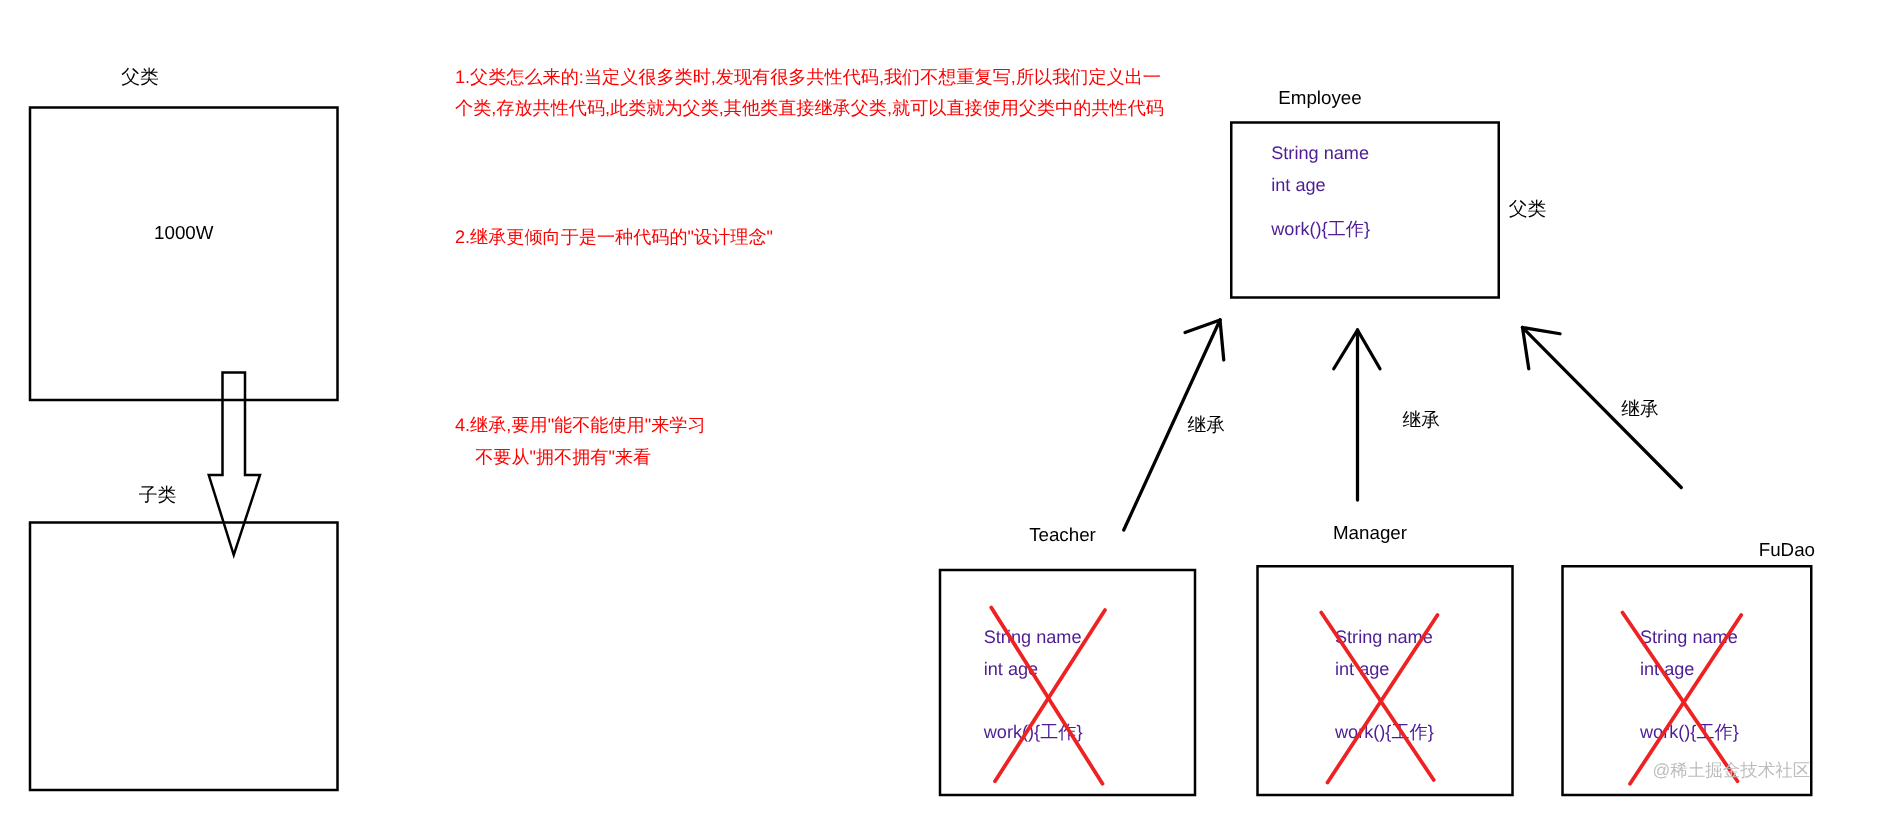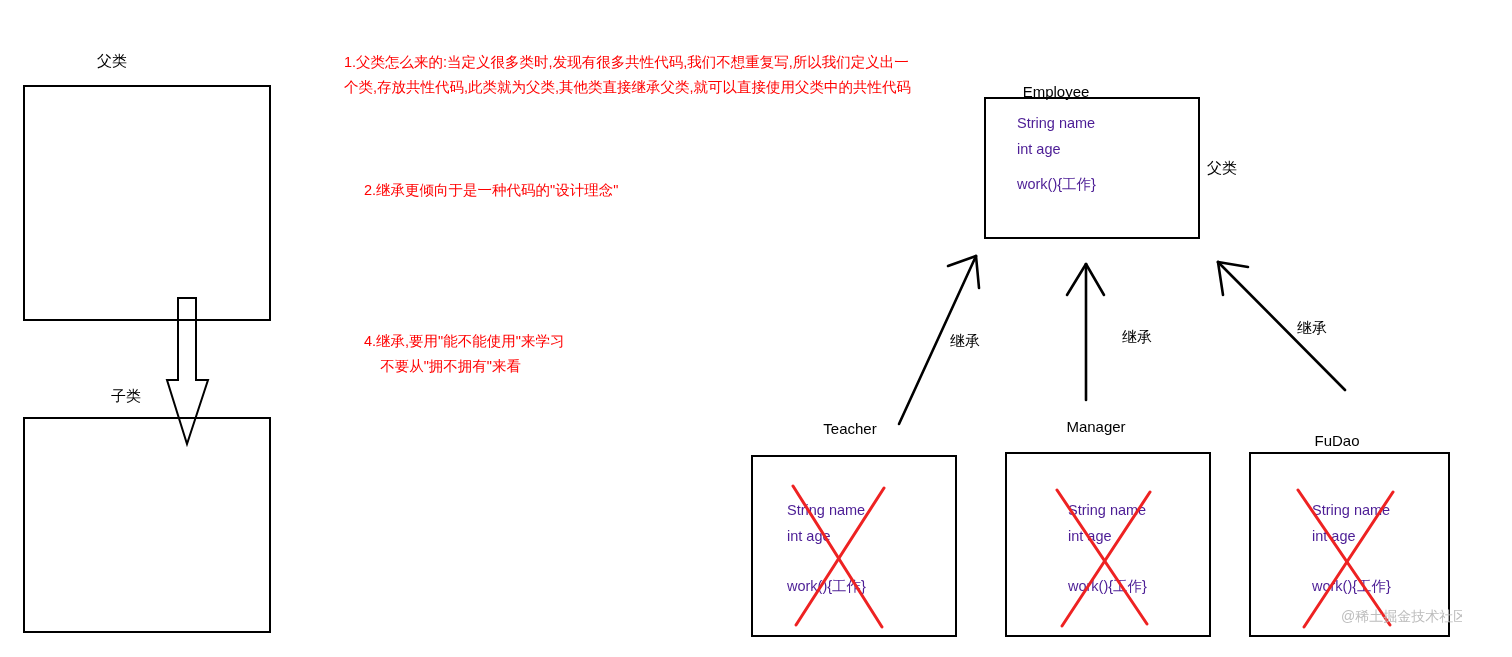--- a/index.html
+++ b/index.html
@@ -66,34 +66,35 @@
 </style>
 </head>
 <body>
 
 <div id="canvas">
 
   <div class="lbl-center" style="left:62px; top:52px; width:100px;">父类</div>
 
   <div class="box" style="left:23px; top:85px; width:248px; height:236px;"></div>
 
+  <div class="lbl-center" style="left:23px; top:178px; width:248px;">1000W</div>
 
   <div class="lbl-center" style="left:76px; top:387px; width:100px;">子类</div>
 
   <div class="box" style="left:23px; top:417px; width:248px; height:216px;"></div>
 
-  <div class="note" style="left:344px; top:50px; width:570px;">1.父类怎么来的:当定义很多类时,发现有很多共性代码,我们不想重复写,所以我们定义出一个类,存放共性代码,此类就为父类,其他类直接继承父类,就可以直接使用父类中的共性代码</div>
+  <div class="note" style="left:364px; top:50px; width:570px;">1.父类怎么来的:当定义很多类时,发现有很多共性代码,我们不想重复写,所以我们定义出一个类,存放共性代码,此类就为父类,其他类直接继承父类,就可以直接使用父类中的共性代码</div>
 
   <div class="note" style="left:364px; top:178px; width:570px;">2.继承更倾向于是一种代码的"设计理念"</div>
 
 
   <div class="note" style="left:364px; top:329px; width:570px;">4.继承,要用"能不能使用"来学习
     不要从"拥不拥有"来看</div>
 
-  <div class="lbl-center" style="left:1006px; top:70px; width:100px;margin-top:13px;">Employee</div>
+  <div class="lbl-center" style="left:1006px; top:70px; width:100px;">Employee</div>
 
   <div class="box" style="left:984px; top:97px; width:216px; height:142px;"></div>
 
   <div class="codeblk" style="left:1017px; top:110px;">String name
 int age</div>
 
   <div class="codeblk" style="left:1017px; top:171px;">work(){工作}</div>
 
   <div class="lbl" style="left:1207px; top:157px;">父类</div>
 
@@ -102,21 +103,21 @@
   <div class="codeblk" style="left:787px; top:497px;">String name
 int age</div>
   <div class="codeblk" style="left:787px; top:573px;">work(){工作}</div>
 
   <div class="lbl-center" style="left:1046px; top:418px; width:100px;">Manager</div>
   <div class="box" style="left:1005px; top:452px; width:206px; height:185px;"></div>
   <div class="codeblk" style="left:1068px; top:497px;">String name
 int age</div>
   <div class="codeblk" style="left:1068px; top:573px;">work(){工作}</div>
 
-  <div class="lbl-center" style="left:1287px; top:432px; width:100px;">FuDao</div>
+  <div class="lbl-center" style="left:1352px; top:432px; width:100px;text-align:right;">FuDao</div>
   <div class="box" style="left:1249px; top:452px; width:201px; height:185px;"></div>
   <div class="codeblk" style="left:1312px; top:497px;">String name
 int age</div>
   <div class="codeblk" style="left:1312px; top:573px;">work(){工作}</div>
 
   <div class="lbl" style="left:1473px; top:532px;">子类</div>
 
   <div class="lbl" style="left:950px; top:330px;">继承</div>
   <div class="lbl" style="left:1122px; top:326px;">继承</div>
   <div class="lbl" style="left:1297px; top:317px;">继承</div>
@@ -152,15 +153,15 @@
     <g stroke="#ee2222" stroke-width="3" fill="none" stroke-linecap="round">
       <path d="M1057,490 L1147,624"></path>
       <path d="M1150,492 L1062,626"></path>
     </g>
     <g stroke="#ee2222" stroke-width="3" fill="none" stroke-linecap="round">
       <path d="M1298,490 L1390,625"></path>
       <path d="M1393,492 L1304,627"></path>
     </g>
   </svg>
 
-  <div class="watermark" style="left:1322px; top:608px;margin-left:19px;">@稀土掘金技术社区</div>
+  <div class="watermark" style="left:1322px; top:608px;">@稀土掘金技术社区</div>
 
 </div>
 
 </body></html>

